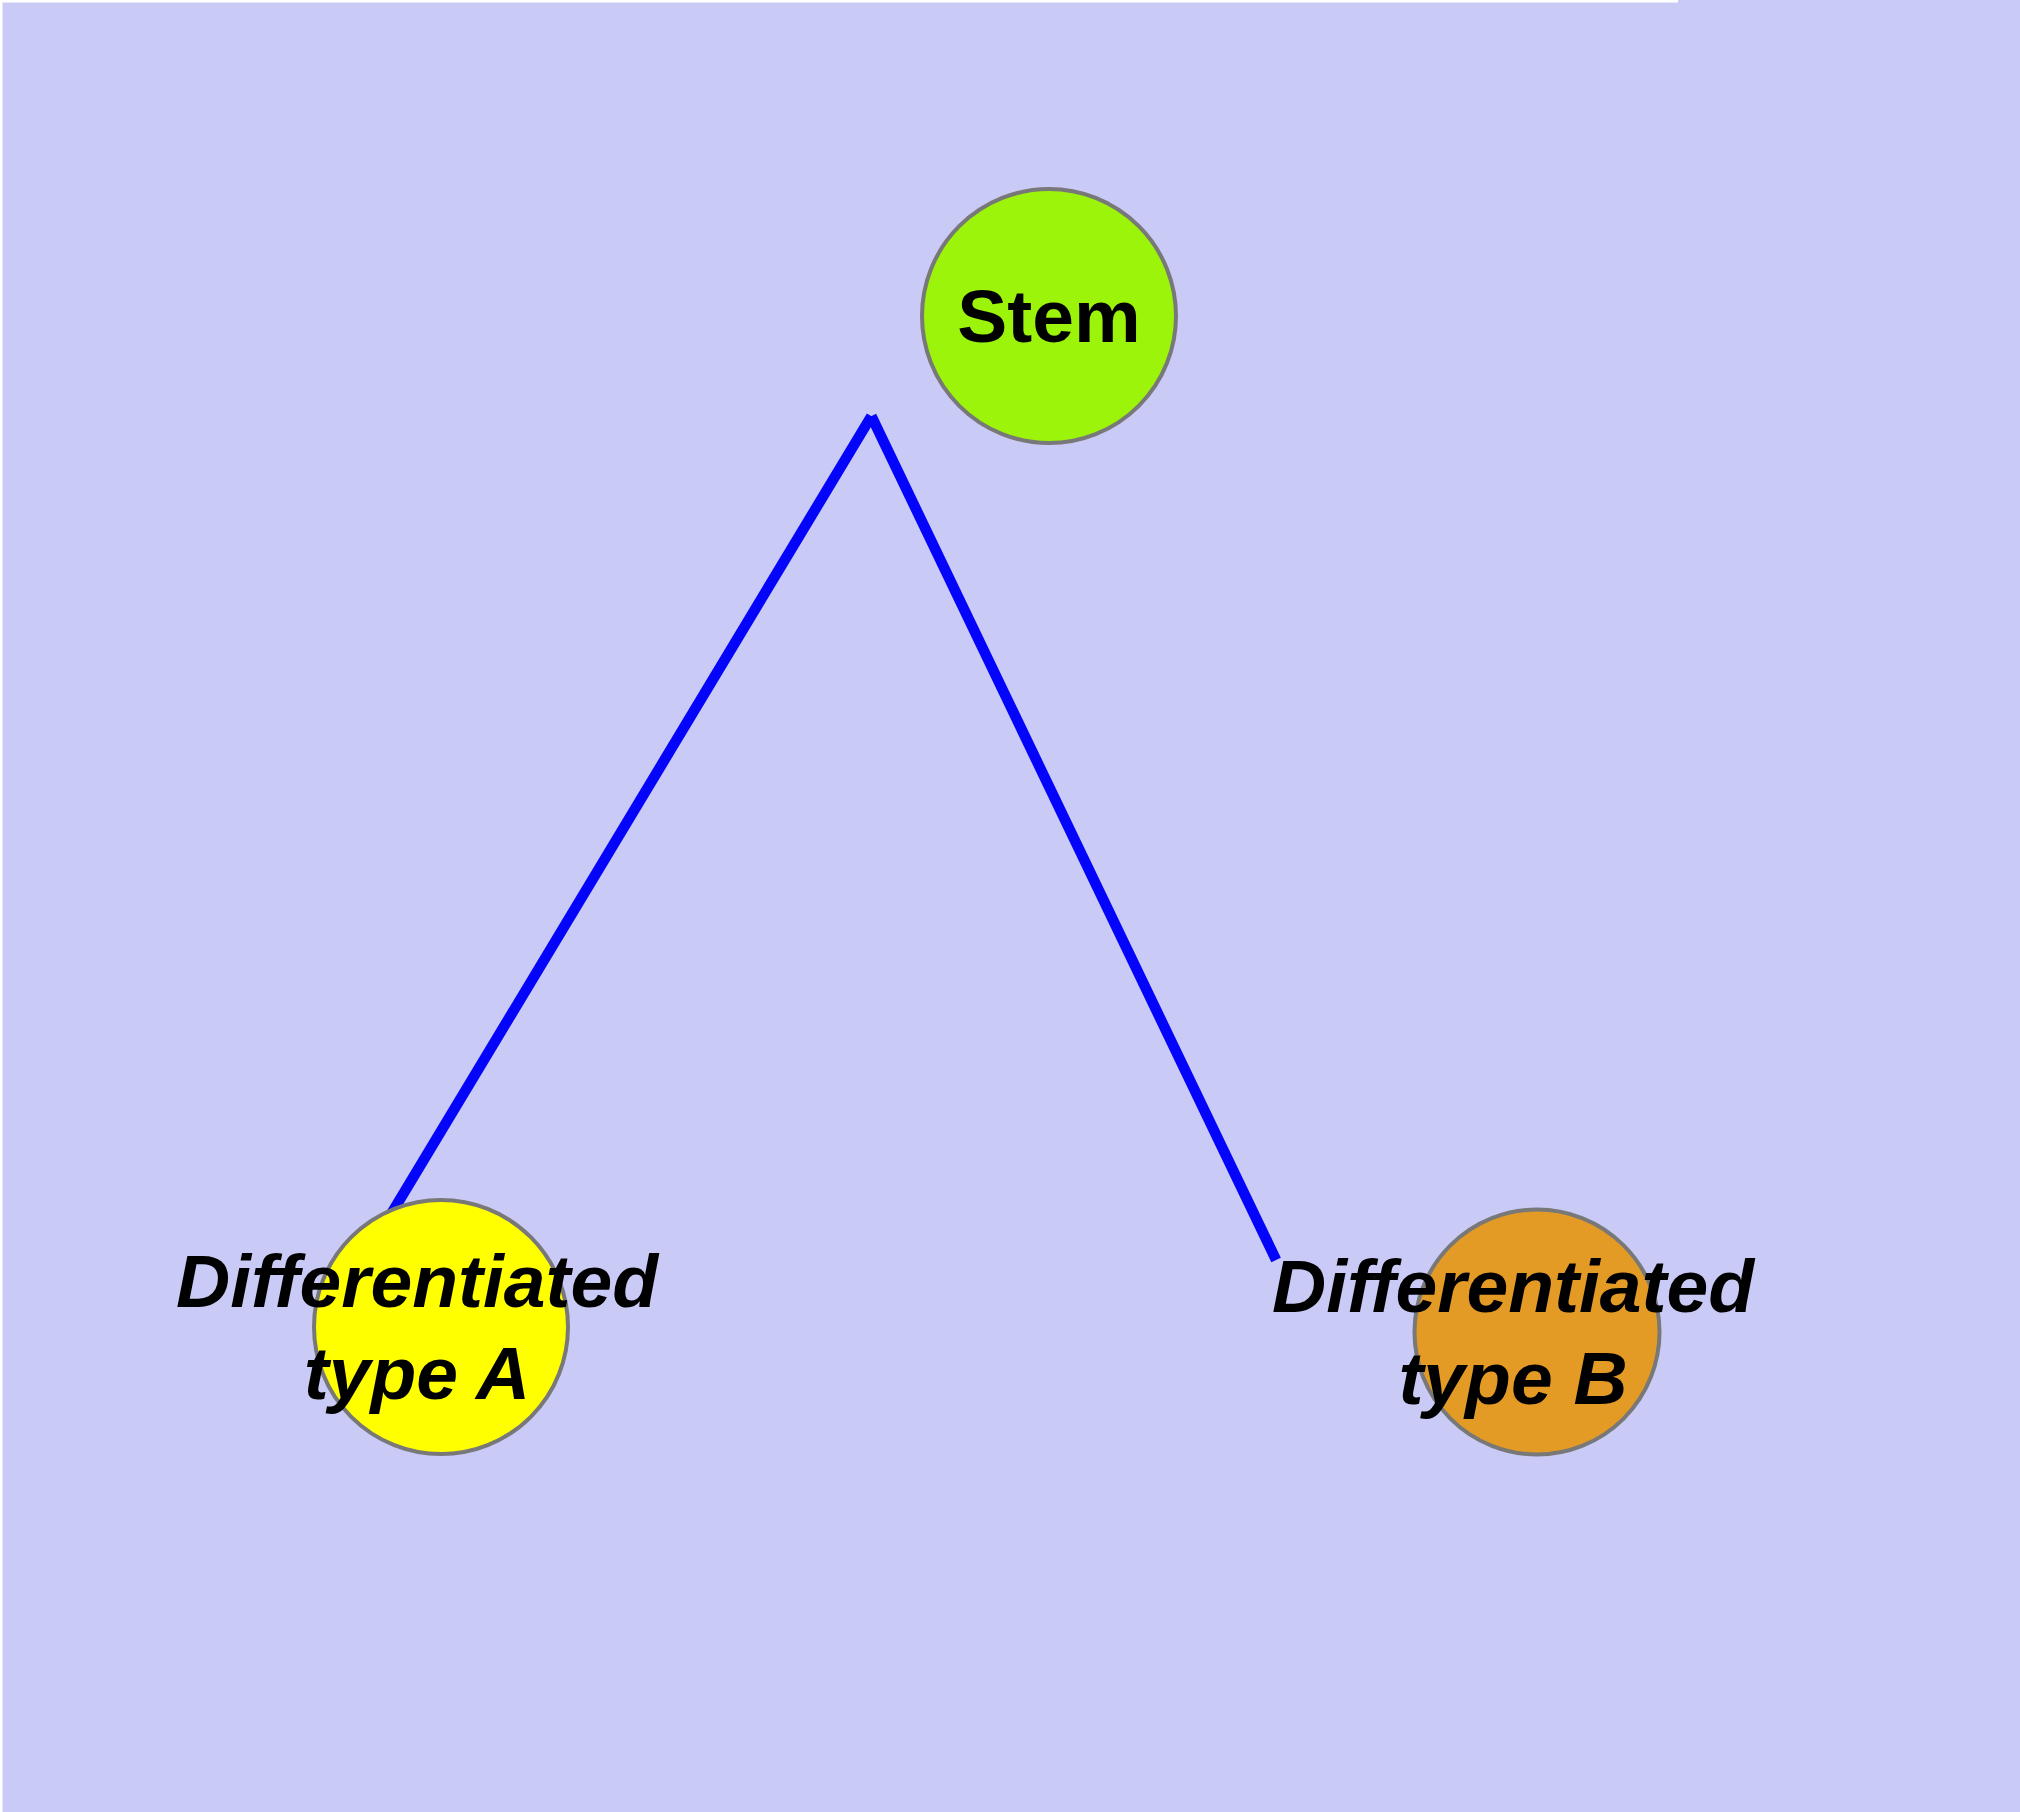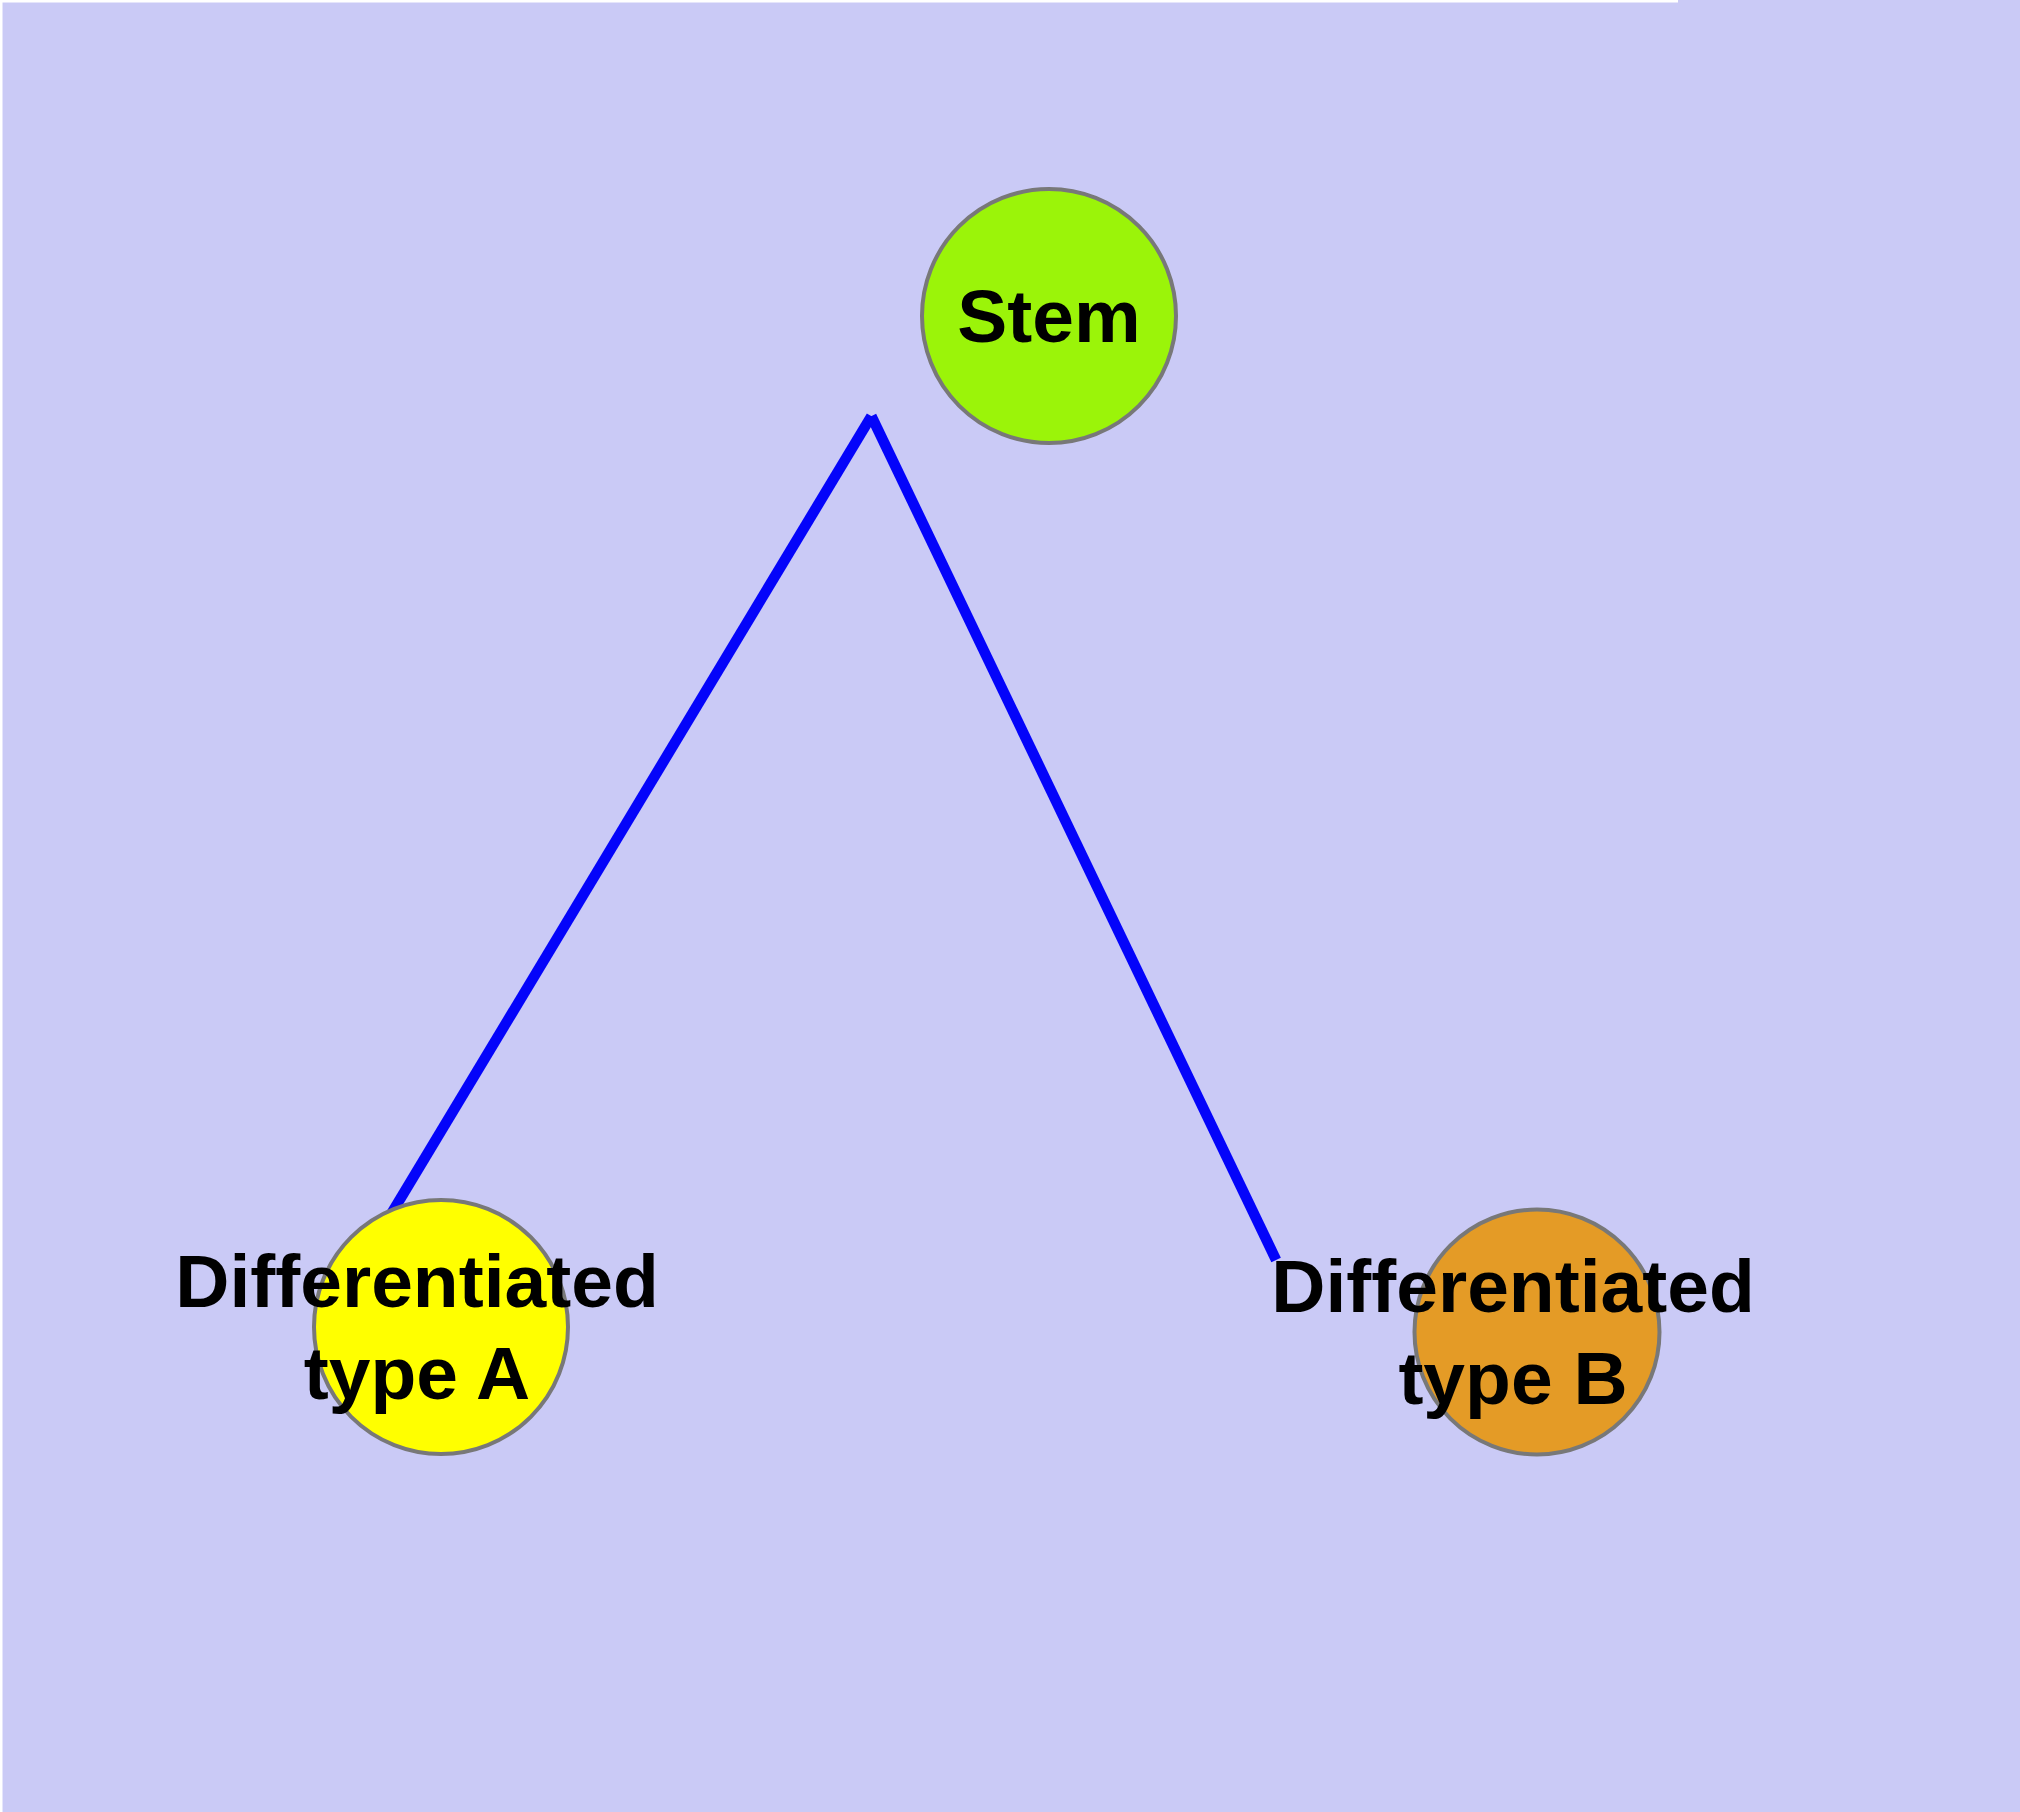--- a/index.html
+++ b/index.html
@@ -49,20 +49,21 @@
     text-align: center;
     color: #000000;
     font-weight: bold;
     font-size: 75px;
     line-height: 92px;
     letter-spacing: 0px;
   }
   
   .label--shifted {
     margin-left: -24px;
+    font-style: italic;
   }
 </style>
 </head>
 <body style="background: rgb(202, 202, 246);">
 
 <div class="canvas" style="background: rgb(202, 202, 246);">
 
   <svg class="edge-layer" width="2021" height="1812" viewBox="0 0 2384 2138">
     <line class="edge" x1="1238" y1="373" x2="520" y2="1566" stroke="#0404FA" stroke-width="15"></line>
     <line class="edge" x1="1238" y1="373" x2="1813" y2="1572" stroke="#0404FA" stroke-width="15"></line>

